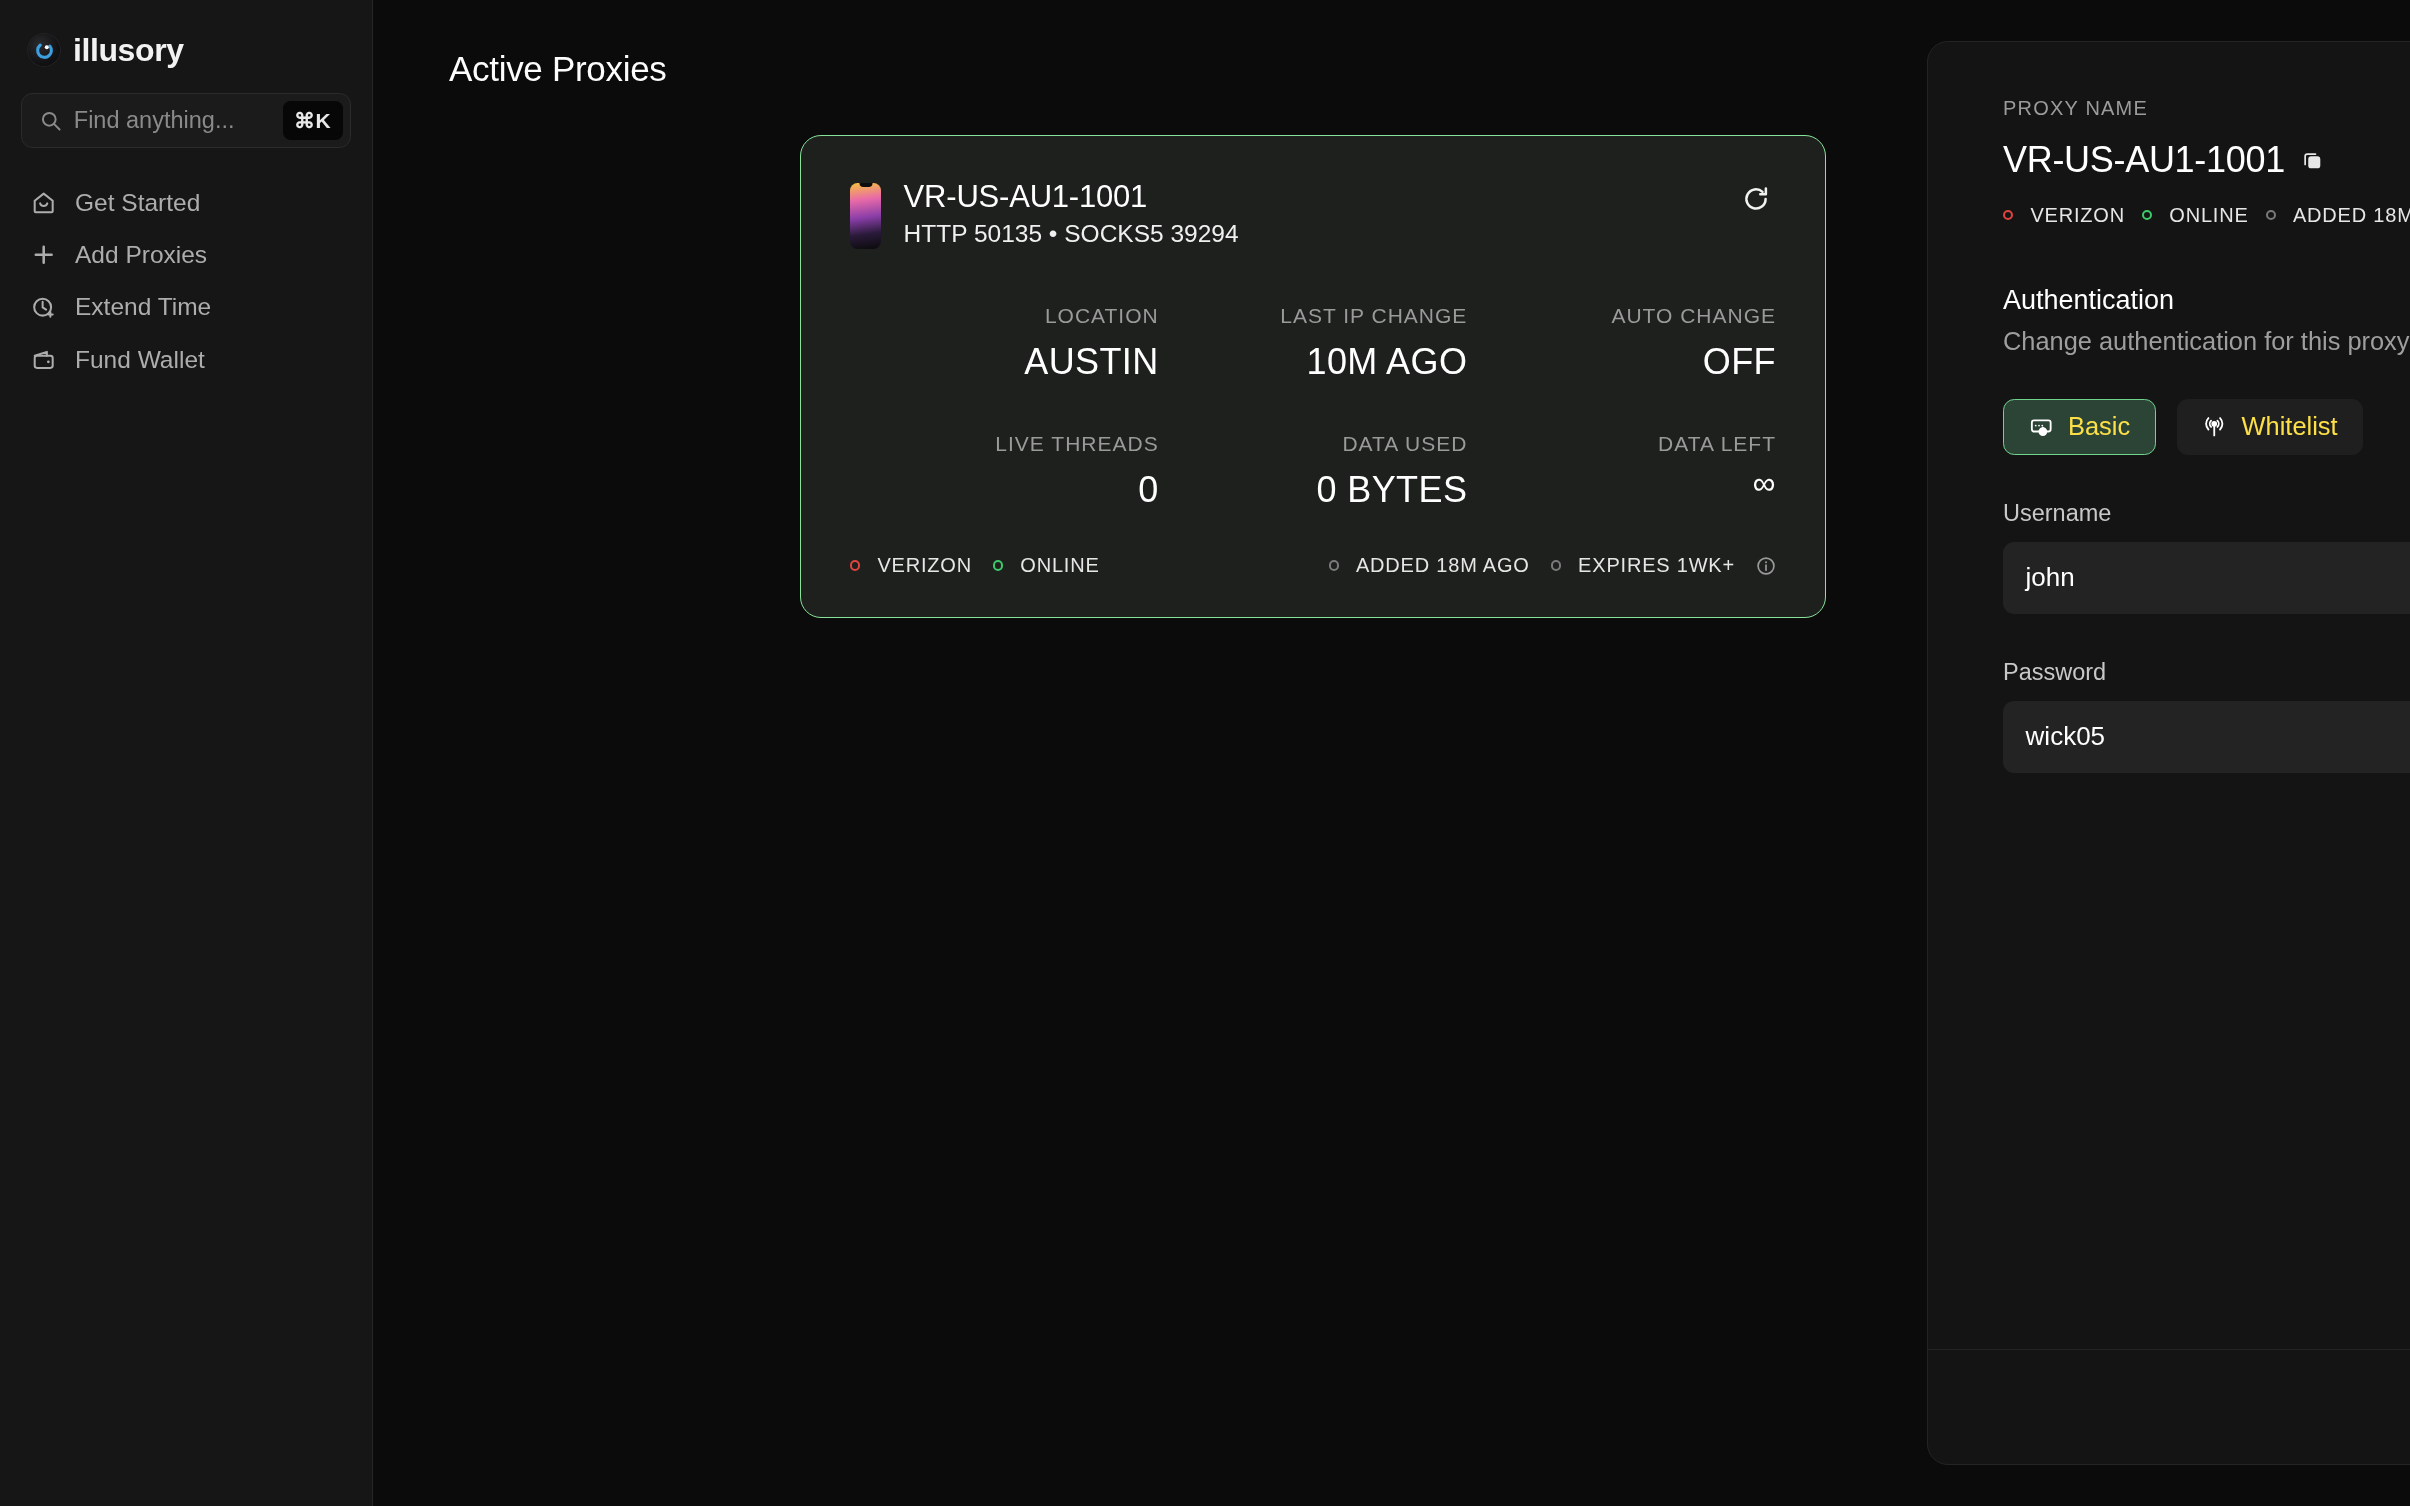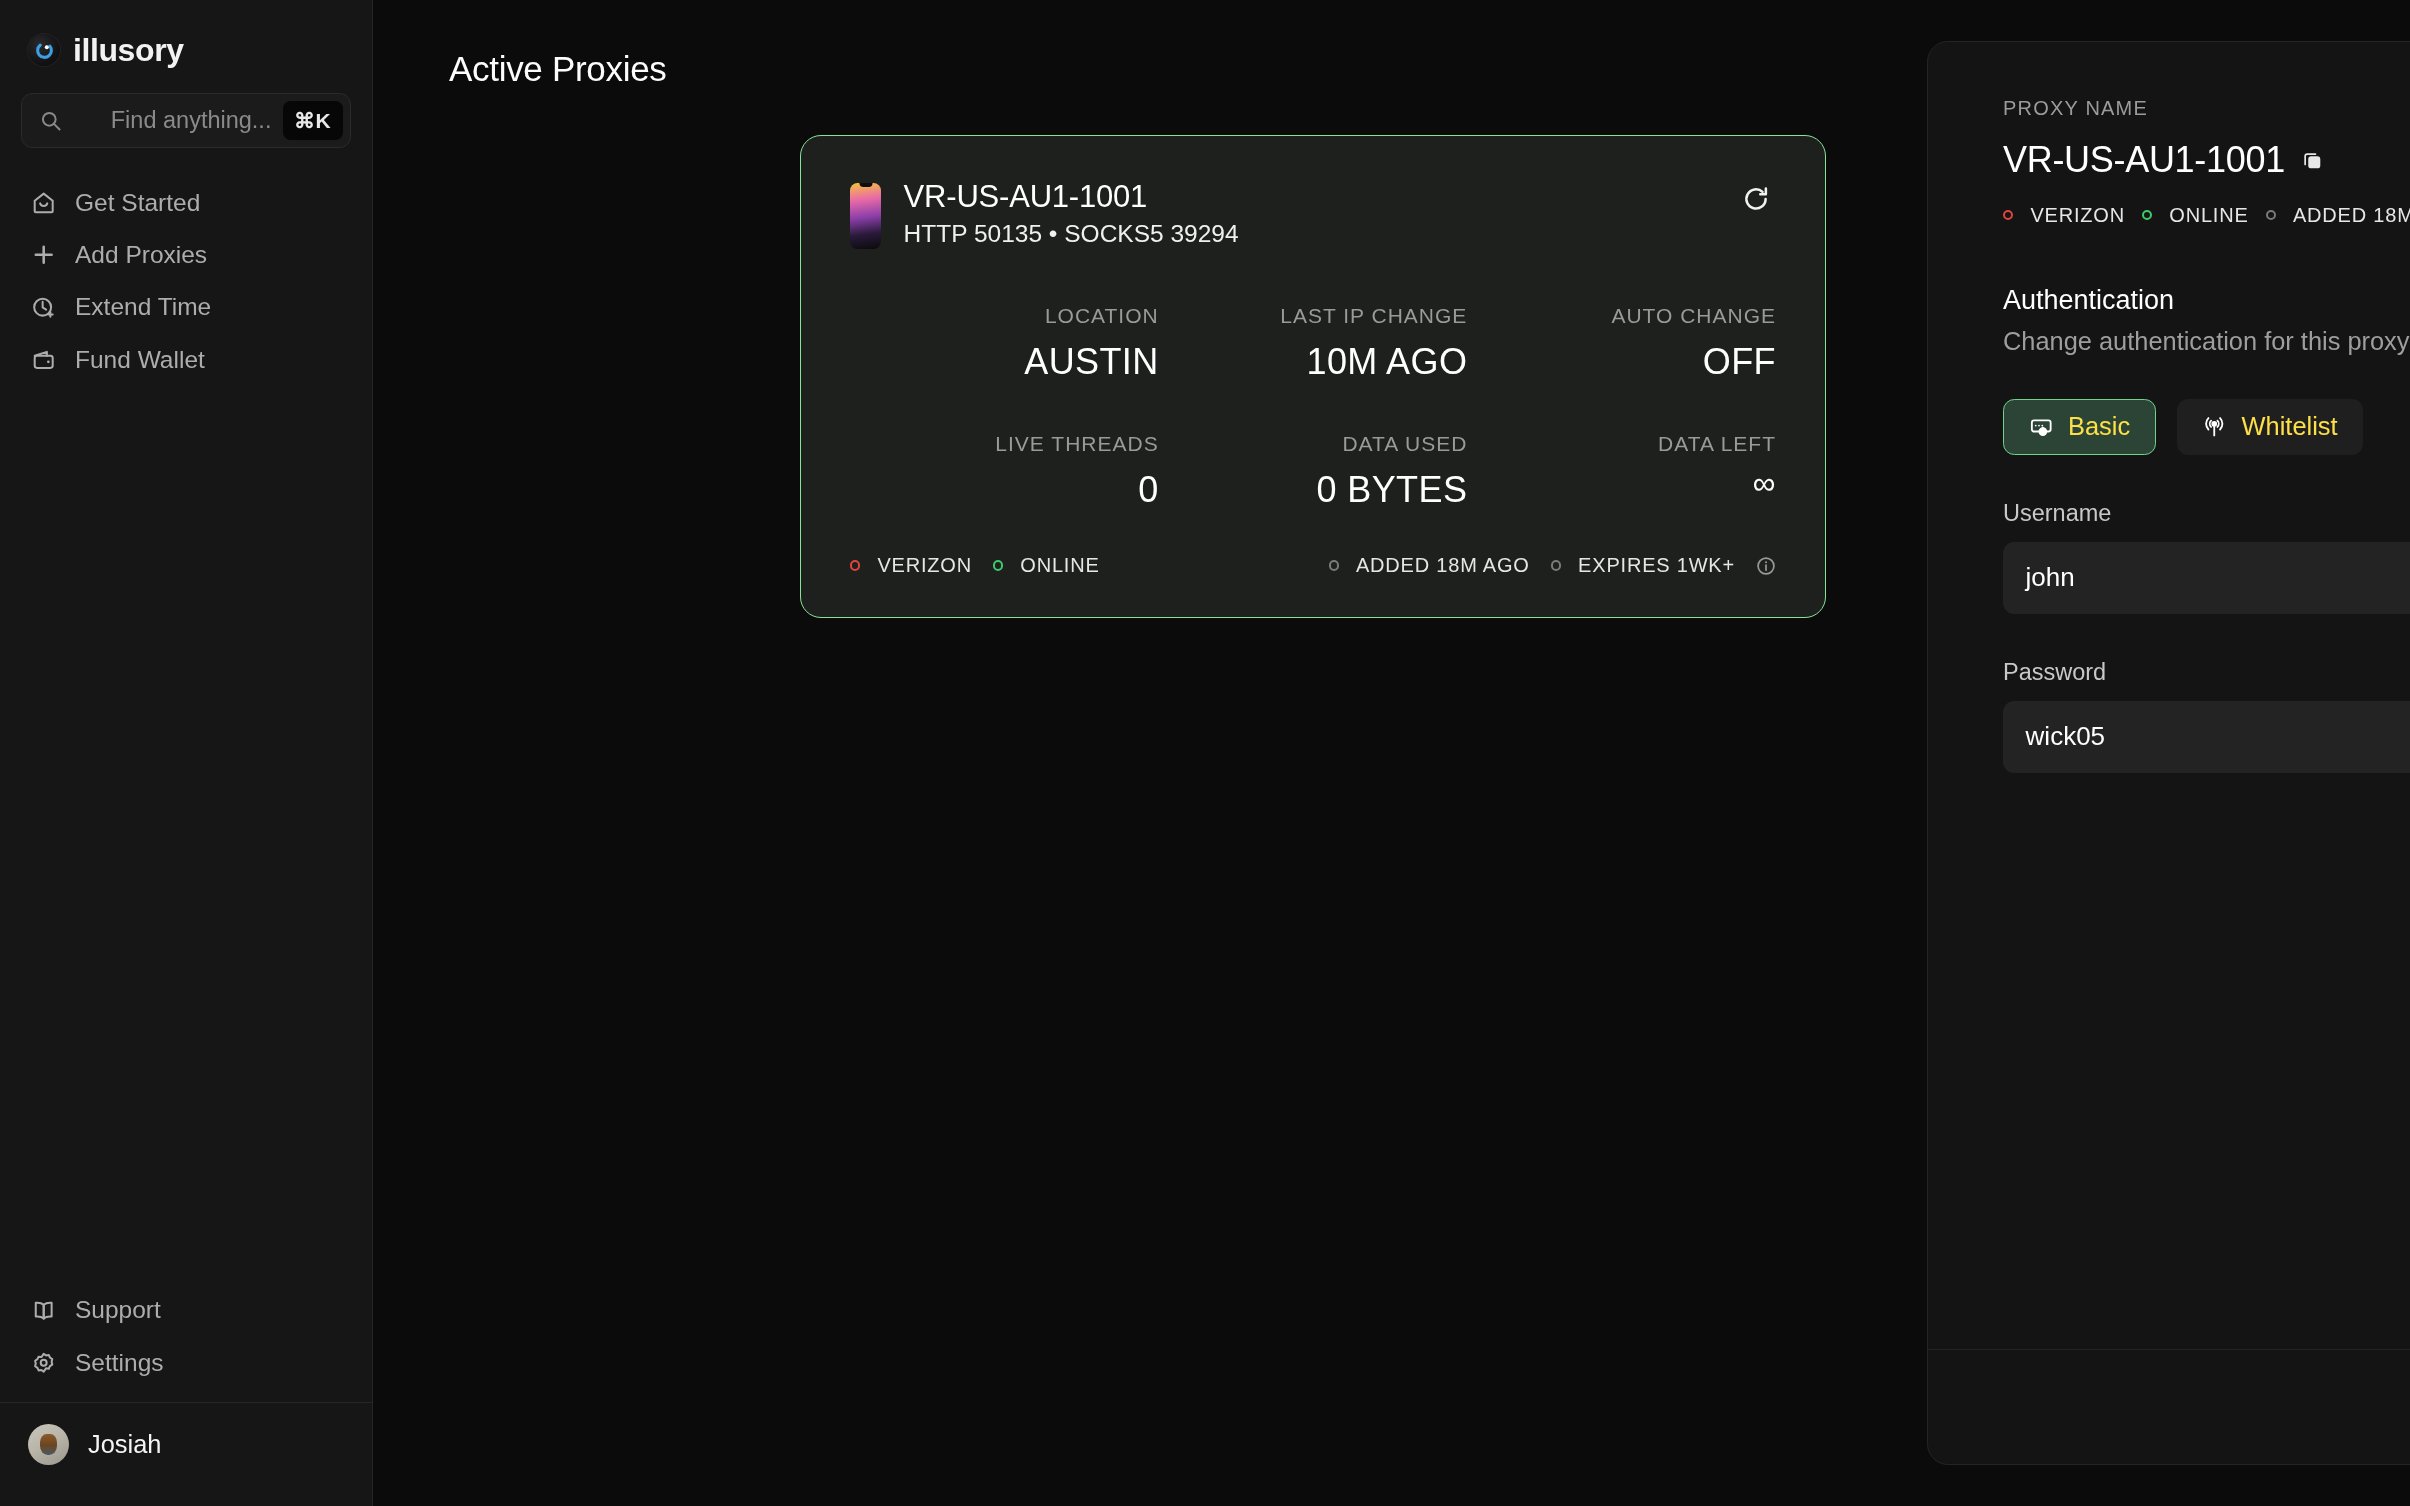--- a/index.html
+++ b/index.html
@@ -24,21 +24,21 @@
     padding: 28px 0 0 28px; height: 72px;
   }
   .brand-logo {
     width: 32px; height: 32px; border-radius: 50%;
     background: radial-gradient(circle at 38% 34%, #2b2b2e 0%, #121214 62%, #0a0a0c 100%);
     display: flex; align-items: center; justify-content: center; flex: none;
     box-shadow: 0 0 0 0.9px #232326;
   }
   .brand-name { font-size: 32px; font-weight: 700; color: #f2f2f2; letter-spacing: -0.4px; }
 
-  .search-wrap { padding: 21px 21px 4px 21px; text-align: right; }
+  .search-wrap { padding: 21px 21px 4px 21px; }
   .search-box {
     height: 55px; border: 0.9px solid #2b2b2b; border-radius: 11.3px;
     background: #1b1b1b; display: flex; align-items: center;
     padding: 0 7.5px 0 17px; gap: 11.3px;
   }
   .search-ph { flex: 1; font-size: 23.5px; color: #8a8a8a; }
   .kbd {
     background: #070707; color: #e8e8e8; border-radius: 7.5px;
     font-size: 21px; font-weight: 600; padding: 7.5px 11.3px;
     display: flex; align-items: center; gap: 0.9px; letter-spacing: 0.5px;
@@ -229,46 +229,20 @@
             <rect x="3.5" y="8.3" width="17" height="11.5" rx="2.2"></rect>
             <circle cx="16.4" cy="14" r="1.3" fill="#adadad" stroke="none"></circle>
           </svg>
         </span>
         <span>Fund Wallet</span>
       </div>
     </nav>
 
     <div class="sidebar-spacer"></div>
 
-    <div class="sidebar-bottom">
-      <div class="nav-item">
-        <span class="ic">
-          <svg width="25.4" height="25.4" viewBox="0 0 24 24" fill="none" stroke="#adadad" stroke-width="1.9" stroke-linecap="round" stroke-linejoin="round">
-            <path d="M12 6.4C10.3 4.9 7.9 4.3 4.5 4.6v13c3.4-.3 5.8.3 7.5 1.8"></path>
-            <path d="M12 6.4c1.7-1.5 4.1-2.1 7.5-1.8v13c-3.4-.3-5.8.3-7.5 1.8z"></path>
-            <path d="M12 6.4v13"></path>
-          </svg>
-        </span>
-        <span>Support</span>
-      </div>
-      <div class="nav-item">
-        <span class="ic">
-          <svg width="25.4" height="25.4" viewBox="0 0 24 24" fill="none" stroke="#adadad" stroke-width="1.9" stroke-linejoin="round">
-            <path d="M12 3.6l2.2 1.5 2.6-.4 1.1 2.4 2.2 1.5-.6 2.6.6 2.6-2.2 1.5-1.1 2.4-2.6-.4L12 20.4l-2.2-1.5-2.6.4-1.1-2.4-2.2-1.5.6-2.6-.6-2.6 2.2-1.5 1.1-2.4 2.6.4z"></path>
-            <circle cx="12" cy="12" r="2.8"></circle>
-          </svg>
-        </span>
-        <span>Settings</span>
-      </div>
-
-      <div class="profile">
-        <span class="avatar"></span>
-        <span class="profile-name">Josiah</span>
-      </div>
-    </div>
   </aside>
 
   <main class="main">
     <h1 class="page-title">Active Proxies</h1>
 
     <section class="proxy-card">
       <div class="card-head">
         <div class="card-head-left">
           <span class="phone-ic"></span>
           <div>

